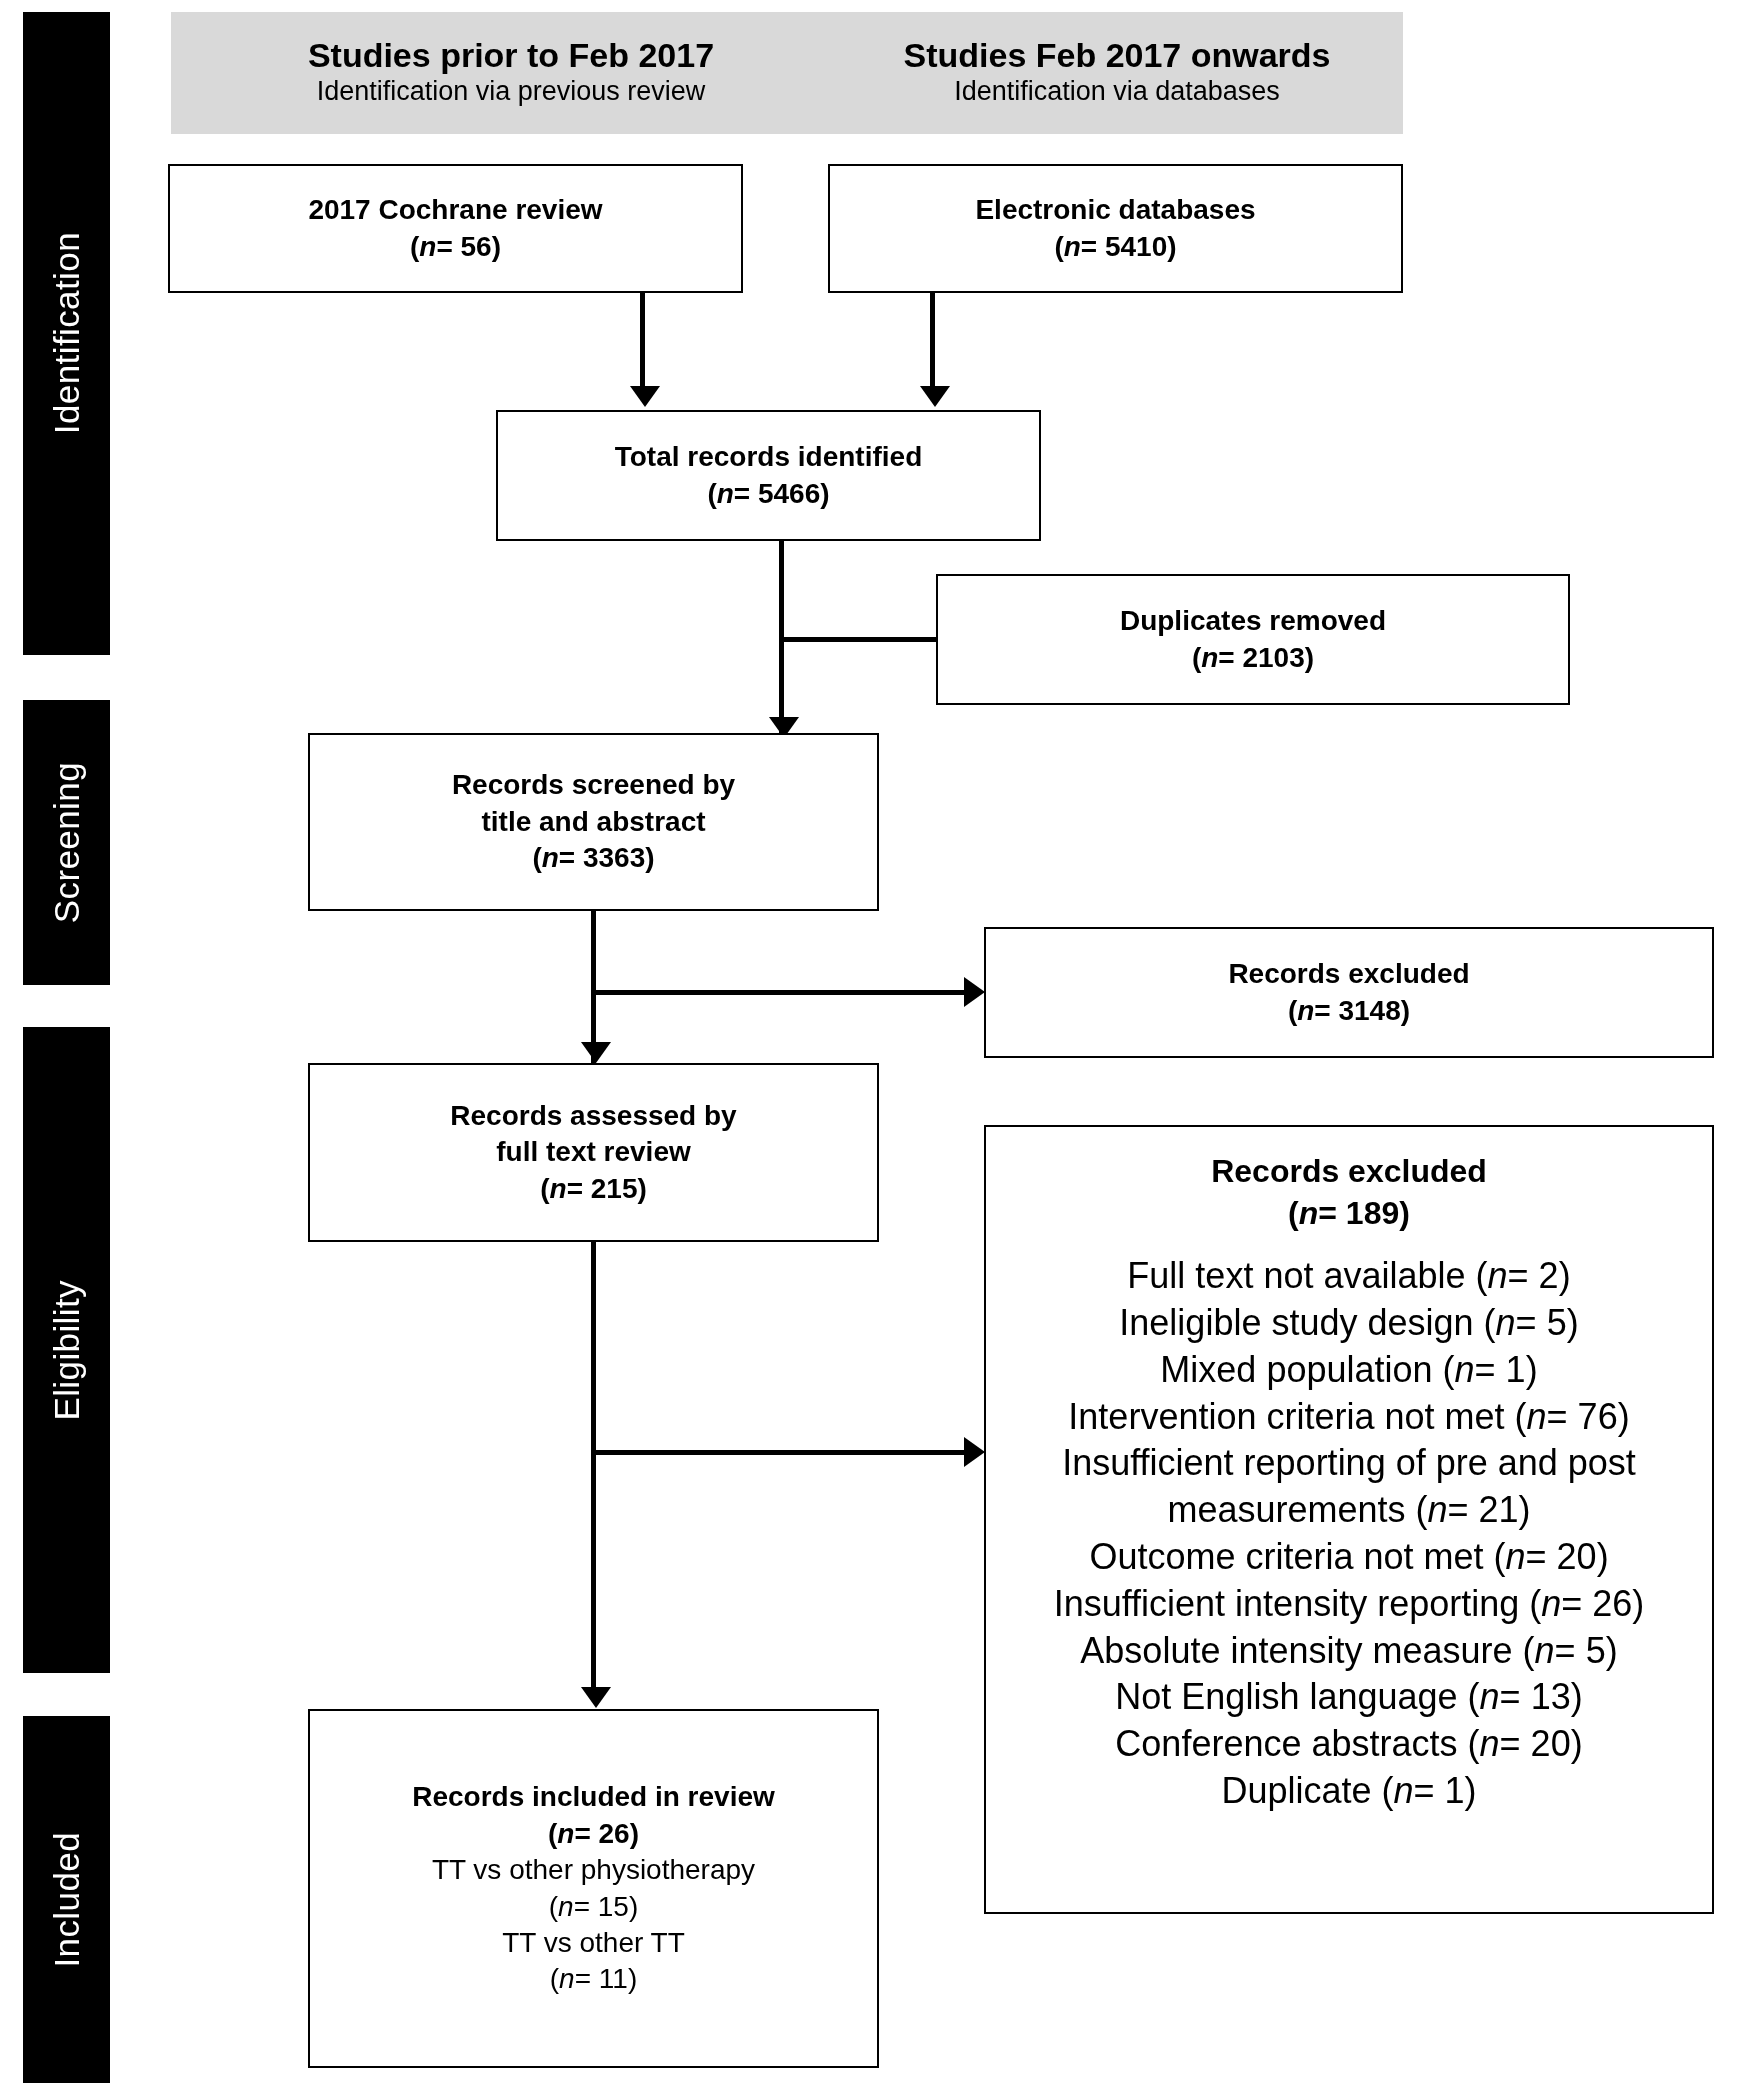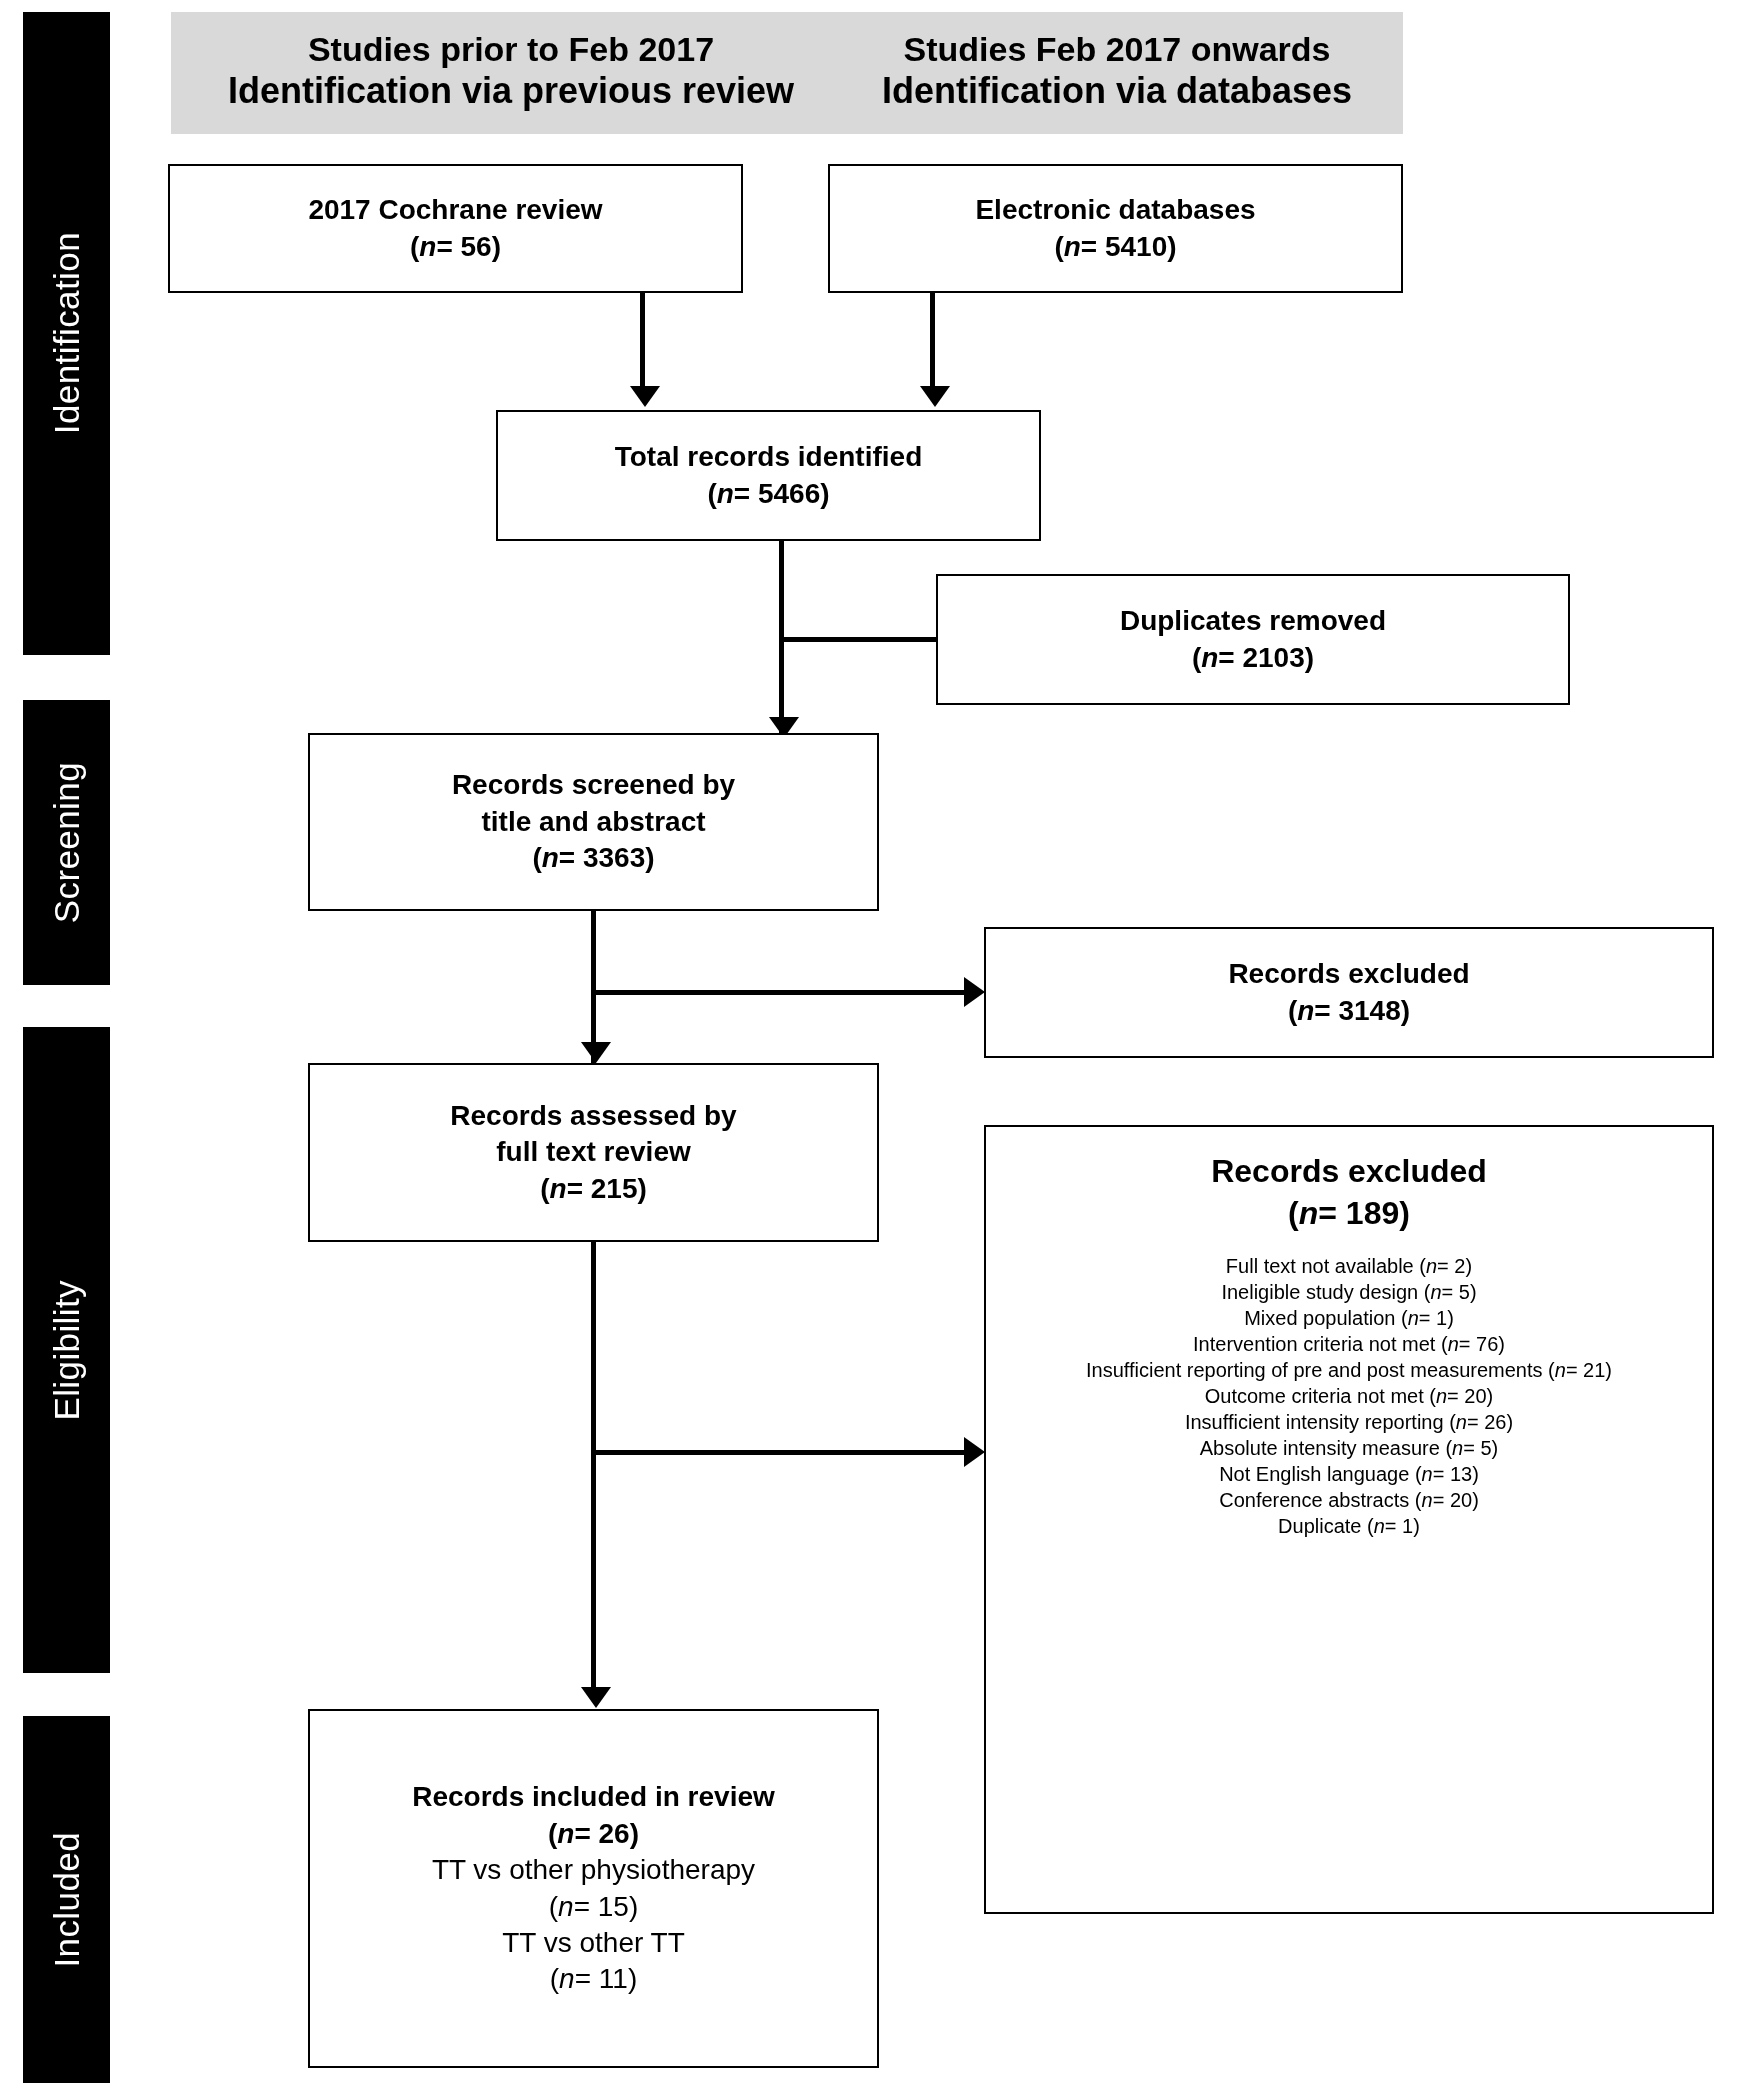--- a/index.html
+++ b/index.html
@@ -10,33 +10,33 @@
   .phase-bar{position:absolute;background:#000;color:#fff;display:flex;
              align-items:center;justify-content:center;}
   .phase-bar .phase-label{
       writing-mode:vertical-rl;transform:rotate(180deg);
       font-weight:400;font-size:35px;letter-spacing:0.4px;white-space:nowrap;}
 
   
   .group-head{position:absolute;background:#d9d9d9;display:flex;flex-direction:column;
               align-items:center;justify-content:center;text-align:center;}
   .group-head .gh-line1{font-weight:bold;font-size:34px;line-height:1.12;}
-  .group-head .gh-line2{font-weight:bold;font-size:36px;line-height:1.3;}
+  .group-head .gh-line2{font-weight:normal;font-size:27px;line-height:1.3;}
 
   
   .box{position:absolute;background:#fff;border:2.2px solid #000;
        display:flex;flex-direction:column;align-items:center;justify-content:center;
        text-align:center;box-sizing:border-box;}
   .box .ln{font-weight:bold;font-size:28px;line-height:1.30;white-space:nowrap;}
   .box .ln.sub{font-weight:normal;}
   .box.listbox{justify-content:flex-start;padding-top:24.4px;}
   .box.listbox .hdr{font-weight:bold;font-size:32px;line-height:1.30;}
   .box.listbox .reasons{margin-top:18.7px;display:flex;flex-direction:column;
                         align-items:center;width:100%;}
-  .box.listbox .reasons .r{font-weight:normal;font-size:20px;line-height:1.30;
+  .box.listbox .reasons .r{font-weight:normal;font-size:36px;line-height:1.30;
                            text-align:center;white-space:nowrap;}
   .box.listbox .reasons .r.wrap{white-space:normal;max-width:92%;}
   em{font-style:italic;}
 
   
   .vline{position:absolute;background:#000;width:5px;}
   .hline{position:absolute;background:#000;height:5px;}
   .arrow-down{position:absolute;width:0;height:0;
       border-left:15px solid transparent;border-right:15px solid transparent;
       border-top:21.5px solid #000;}

